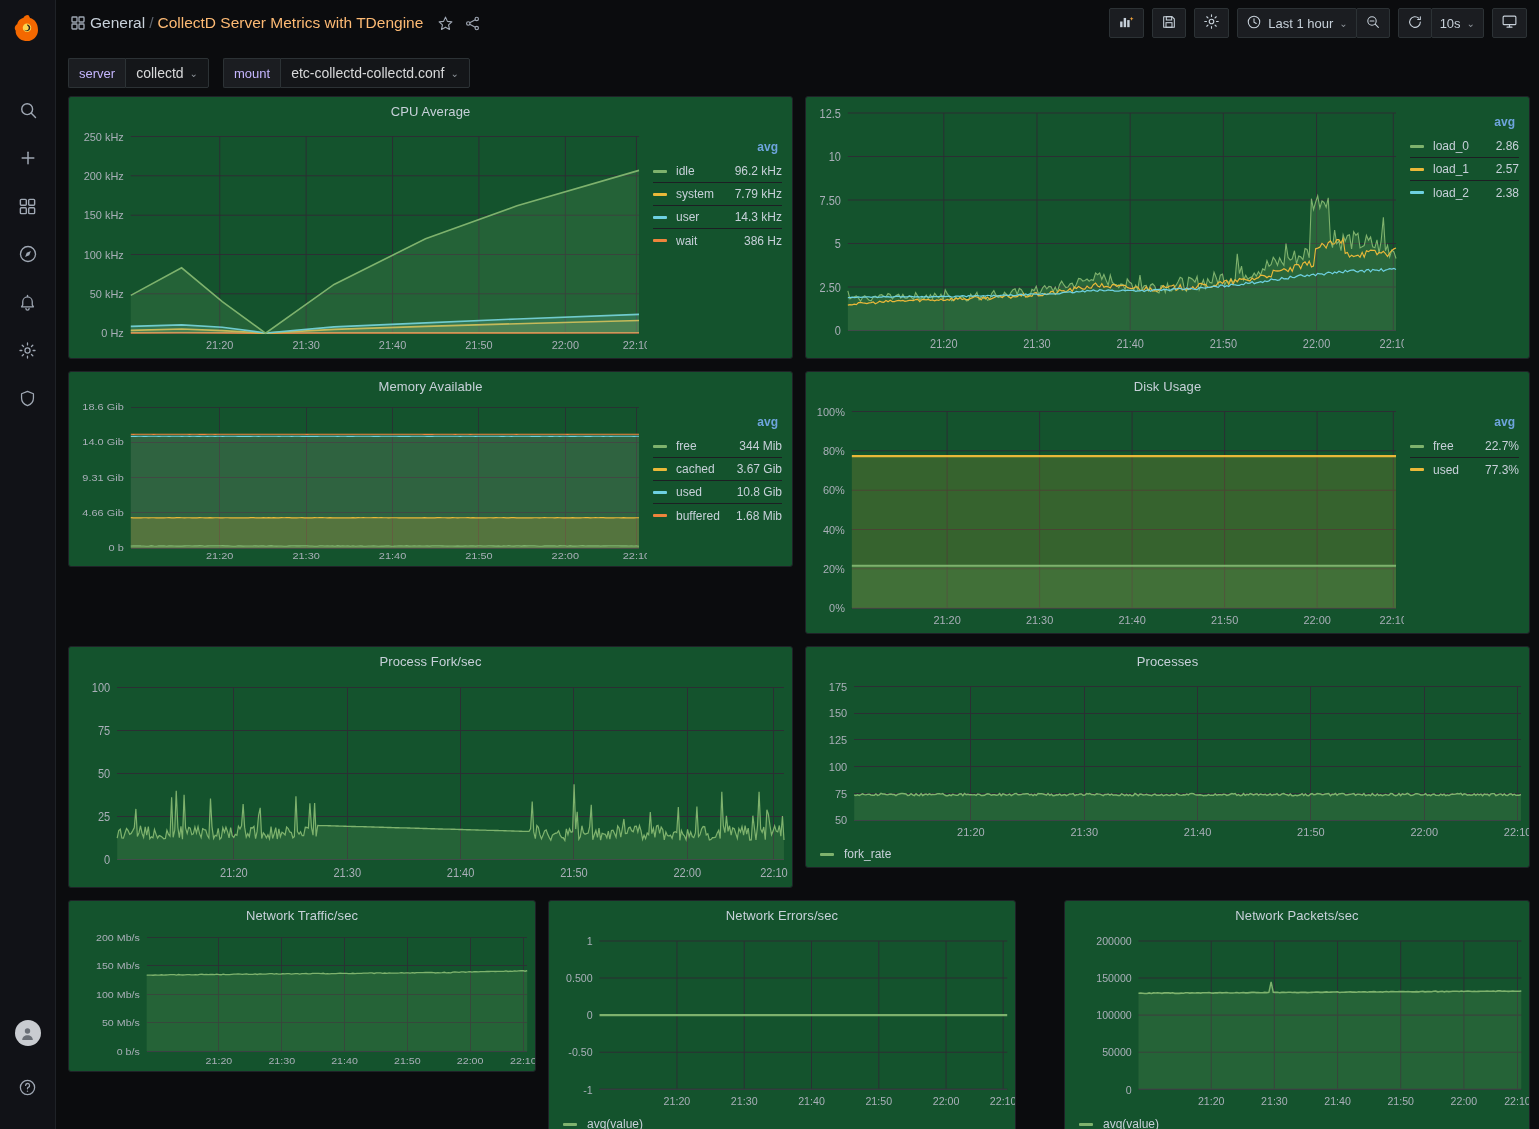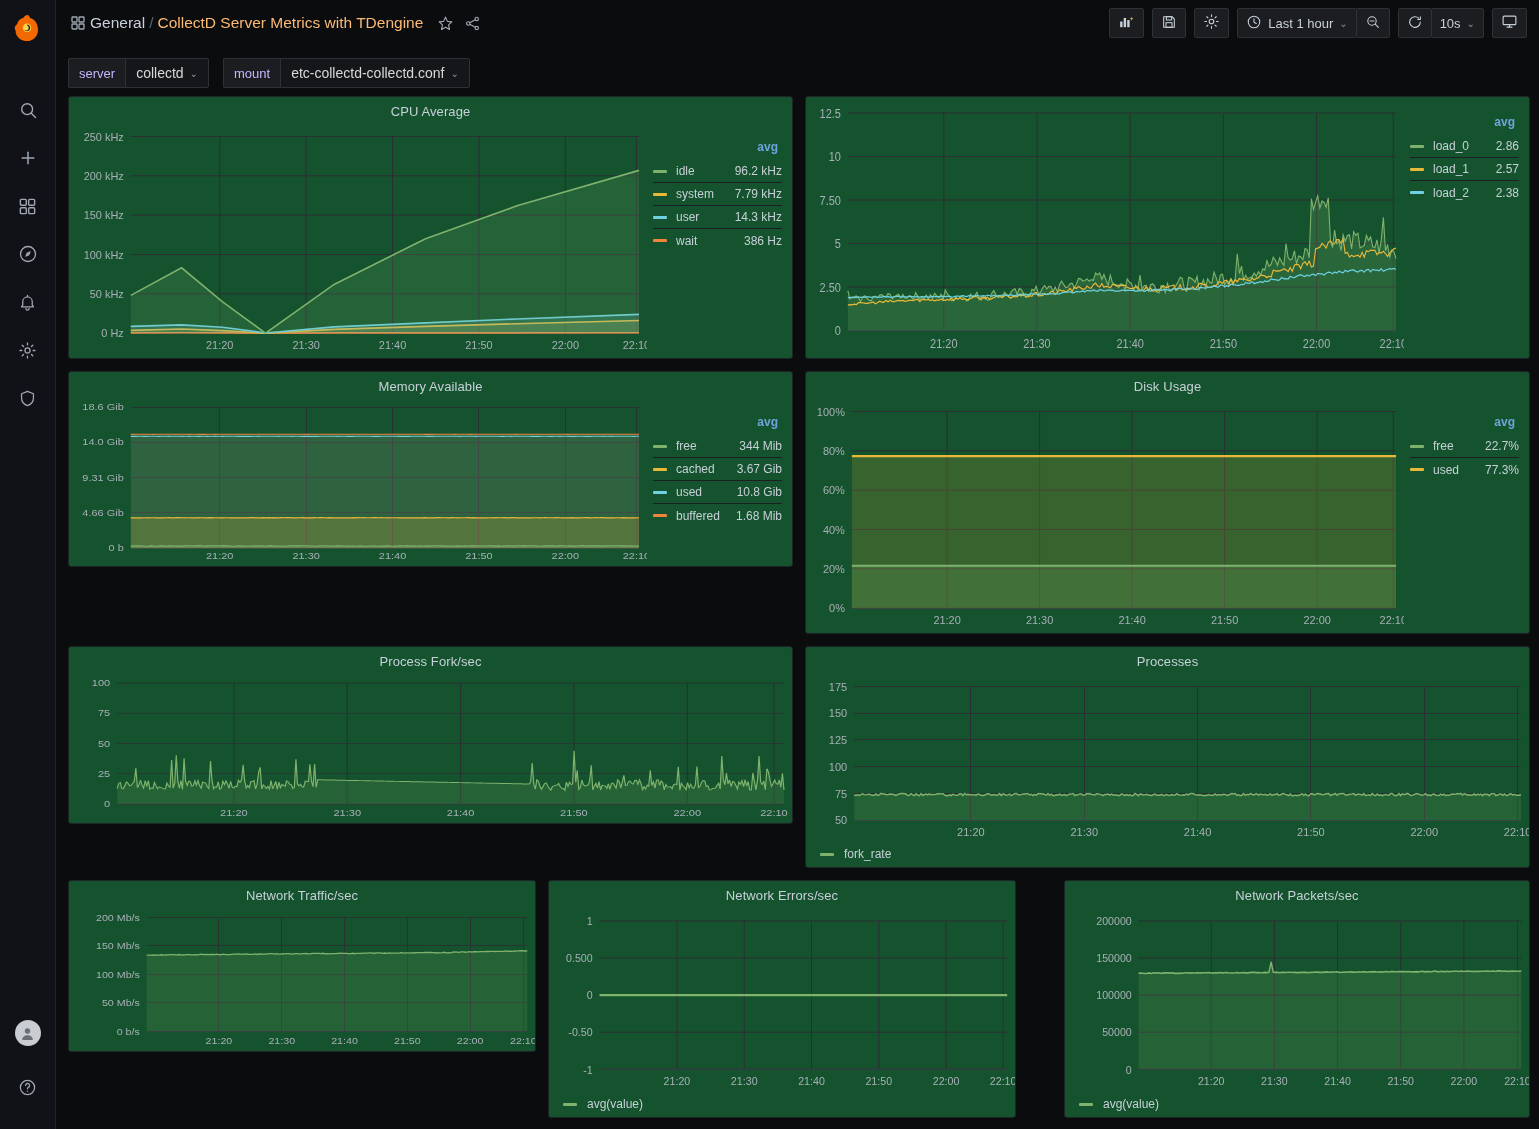--- a/index.html
+++ b/index.html
@@ -554,21 +554,21 @@
             <span class="swatch" style="background:#eab839"></span>
             <span class="lname">used</span>
             <span class="lval">77.3%</span>
           </div>
         </div>
       </div>
     </div>
   </div>
 
   <div class="row">
-    <div class="panel" style="width:725px;height:178px;">
+    <div class="panel" style="width:725px;height:242px;">
       <div class="panel-title">Process Fork/sec</div>
       <div class="panel-body">
         <div class="plot">
           <svg class="chart" id="svg-process-fork-sec" viewBox="0 0 720 190" preserveAspectRatio="none">
               <line x1="48" y1="166" x2="712" y2="166" class="gridline"></line>
               <text x="41" y="170" class="axis-text" text-anchor="end">0</text>
               <line x1="48" y1="128" x2="712" y2="128" class="gridline"></line>
               <text x="41" y="132" class="axis-text" text-anchor="end">25</text>
               <line x1="48" y1="90" x2="712" y2="90" class="gridline"></line>
               <text x="41" y="94" class="axis-text" text-anchor="end">50</text>

